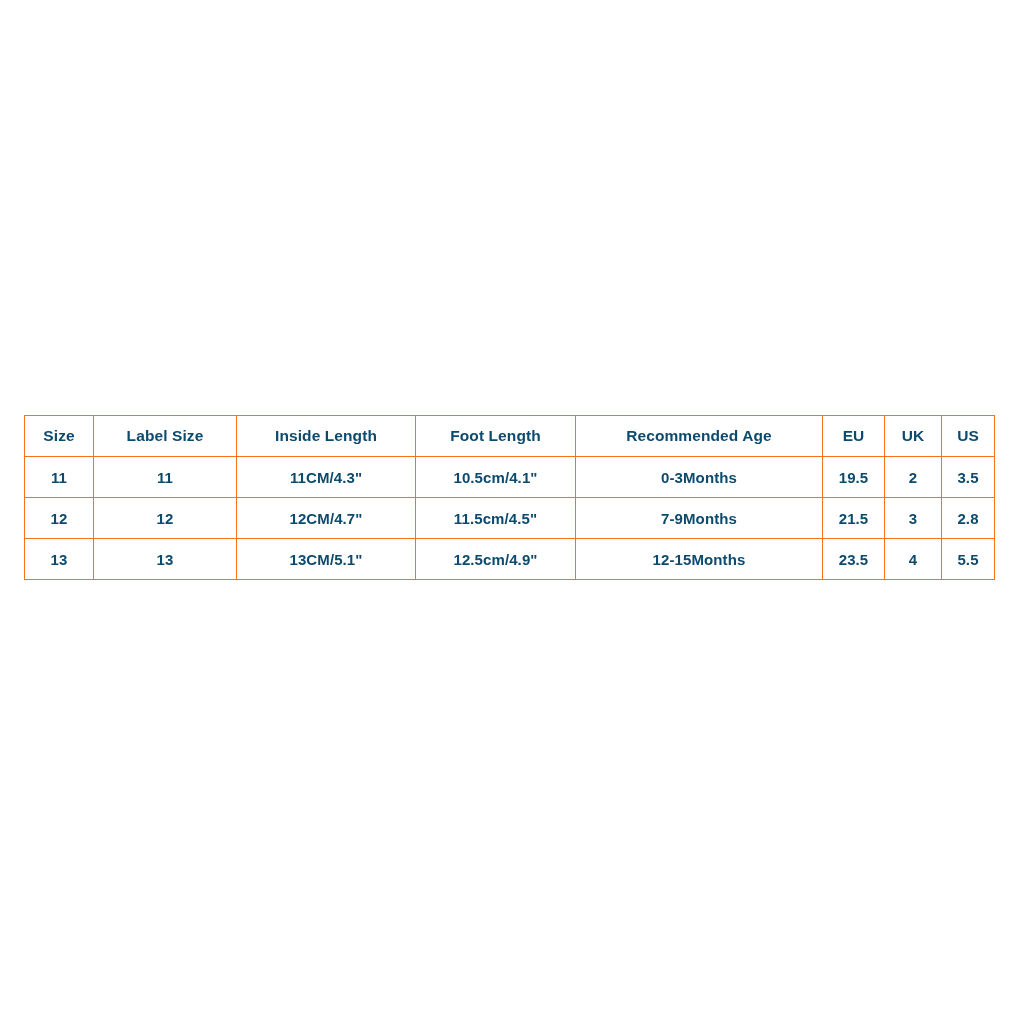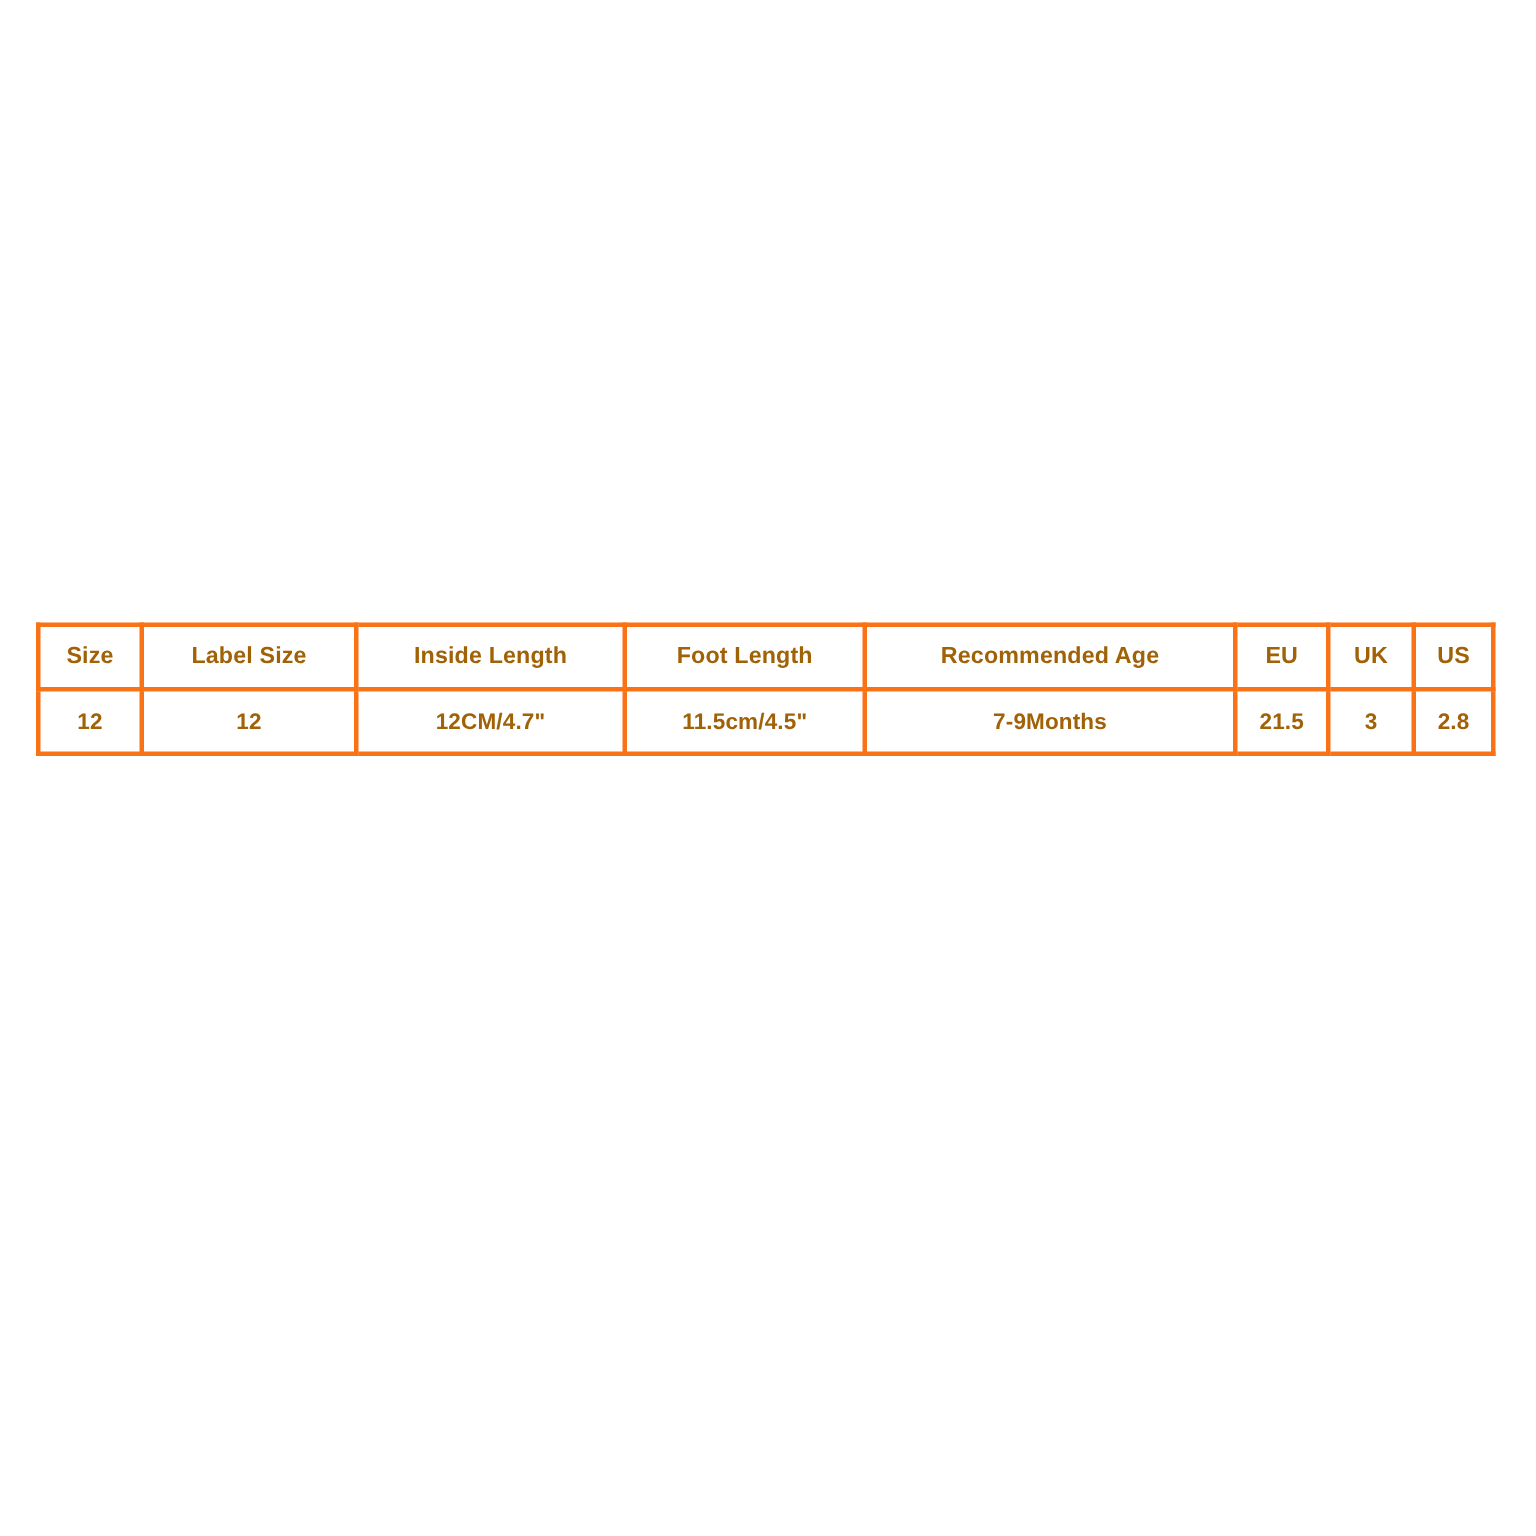--- a/index.html
+++ b/index.html
@@ -24,24 +24,24 @@
 
   table.size-chart {
     border-collapse: collapse;
     table-layout: fixed;
     width: 970px;
     background: #ffffff;
   }
 
   table.size-chart th,
   table.size-chart td {
-    border: 3px solid #f97316;
+    border: 1px solid #f97316;
     text-align: center;
     vertical-align: middle;
-    color: #a16207;
+    color: #0c4a6e;
     font-weight: bold;
     font-family: "Liberation Sans", sans-serif;
     padding: 0 4px;
     white-space: nowrap;
     overflow: hidden;
   }
 
   table.size-chart thead th {
     height: 40px;
     font-size: 15.5px;
@@ -86,24 +86,44 @@
         <th>Inside Length</th>
         <th>Foot Length</th>
         <th>Recommended Age</th>
         <th>EU</th>
         <th>UK</th>
         <th>US</th>
       </tr>
     </thead>
     <tbody>
       <tr>
+        <td>11</td>
+        <td>11</td>
+        <td>11CM/4.3"</td>
+        <td>10.5cm/4.1"</td>
+        <td>0-3Months</td>
+        <td>19.5</td>
+        <td>2</td>
+        <td>3.5</td>
+      </tr>
+      <tr>
         <td>12</td>
         <td>12</td>
         <td>12CM/4.7"</td>
         <td>11.5cm/4.5"</td>
         <td>7-9Months</td>
         <td>21.5</td>
         <td>3</td>
         <td>2.8</td>
       </tr>
+      <tr>
+        <td>13</td>
+        <td>13</td>
+        <td>13CM/5.1"</td>
+        <td>12.5cm/4.9"</td>
+        <td>12-15Months</td>
+        <td>23.5</td>
+        <td>4</td>
+        <td>5.5</td>
+      </tr>
     </tbody>
   </table>
 </div>
 
 </body></html>

